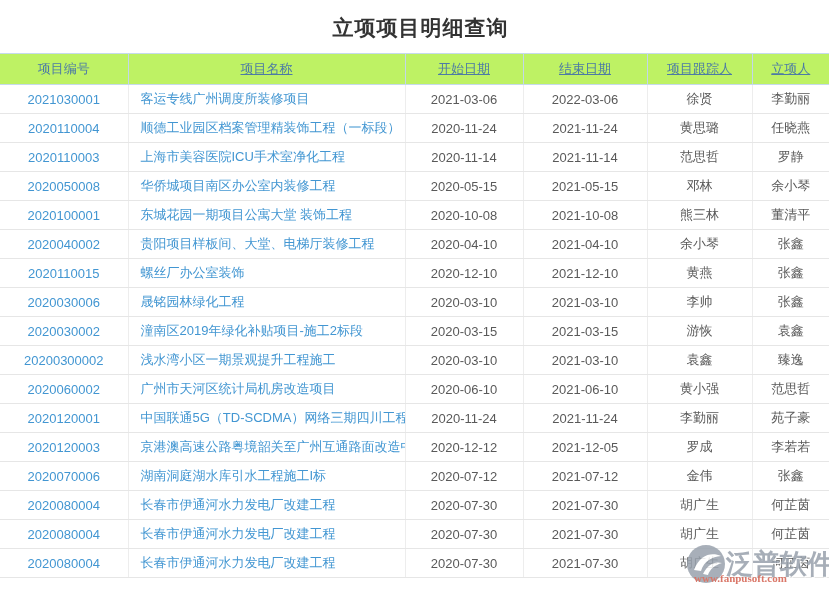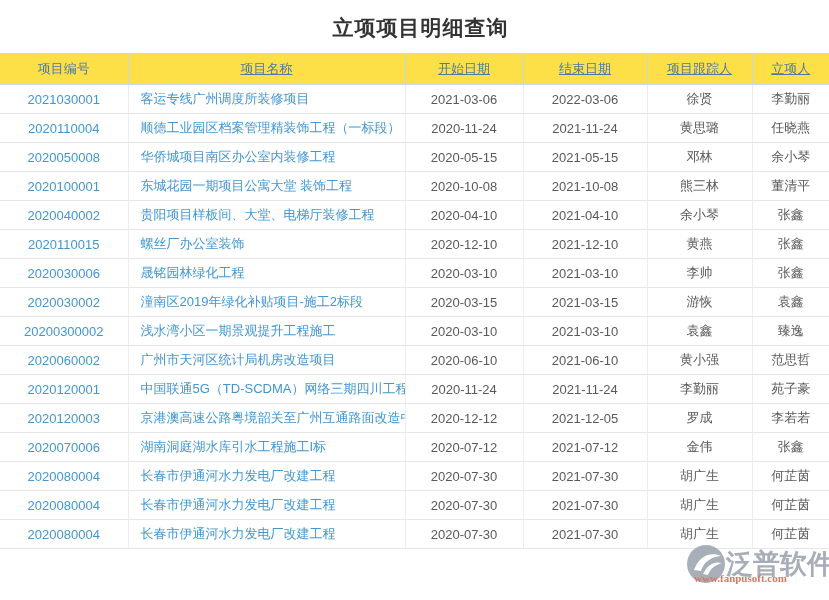--- a/index.html
+++ b/index.html
@@ -16,21 +16,21 @@
   table.projects {
     width:829px; border-collapse:collapse; table-layout:fixed; font-size:13px;
   }
   col.c-id      { width:128px; }
   col.c-name    { width:277px; }
   col.c-start   { width:118px; }
   col.c-end     { width:124px; }
   col.c-tracker { width:105px; }
   col.c-creator { width:77px;  }
   thead th {
-    background:#fde047; color:#4d7ba5; font-weight:normal; height:31px;
+    background:#bef264; color:#4d7ba5; font-weight:normal; height:31px;
     border-top:1px solid #c6daec; border-bottom:1px solid #c6daec;
     text-align:center; overflow:hidden; white-space:nowrap;
   }
   thead th + th { border-left:1px solid #c2d7ea;text-decoration:underline; }
   tbody td {
     height:29px; color:#595959; text-align:center; padding:0 6px;
     border-bottom:1px solid #e6e6e6; overflow:hidden; white-space:nowrap;
   }
   tbody td + td { border-left:1px solid #ededed; }
   tbody td.col-id   { color:#4296d2; cursor:pointer;margin-left:21px; }
@@ -87,20 +87,28 @@
       </tr>
       <tr>
         <td class="col-id">2020110004</td>
         <td class="col-name">顺德工业园区档案管理精装饰工程（一标段）</td>
         <td class="col-start">2020-11-24</td>
         <td class="col-end">2021-11-24</td>
         <td class="col-tracker">黄思璐</td>
         <td class="col-creator">任晓燕</td>
       </tr>
       <tr>
+        <td class="col-id">2020110003</td>
+        <td class="col-name">上海市美容医院ICU手术室净化工程</td>
+        <td class="col-start">2020-11-14</td>
+        <td class="col-end">2021-11-14</td>
+        <td class="col-tracker">范思哲</td>
+        <td class="col-creator">罗静</td>
+      </tr>
+      <tr>
         <td class="col-id">2020050008</td>
         <td class="col-name">华侨城项目南区办公室内装修工程</td>
         <td class="col-start">2020-05-15</td>
         <td class="col-end">2021-05-15</td>
         <td class="col-tracker">邓林</td>
         <td class="col-creator">余小琴</td>
       </tr>
       <tr>
         <td class="col-id">2020100001</td>
         <td class="col-name">东城花园一期项目公寓大堂 装饰工程</td>

